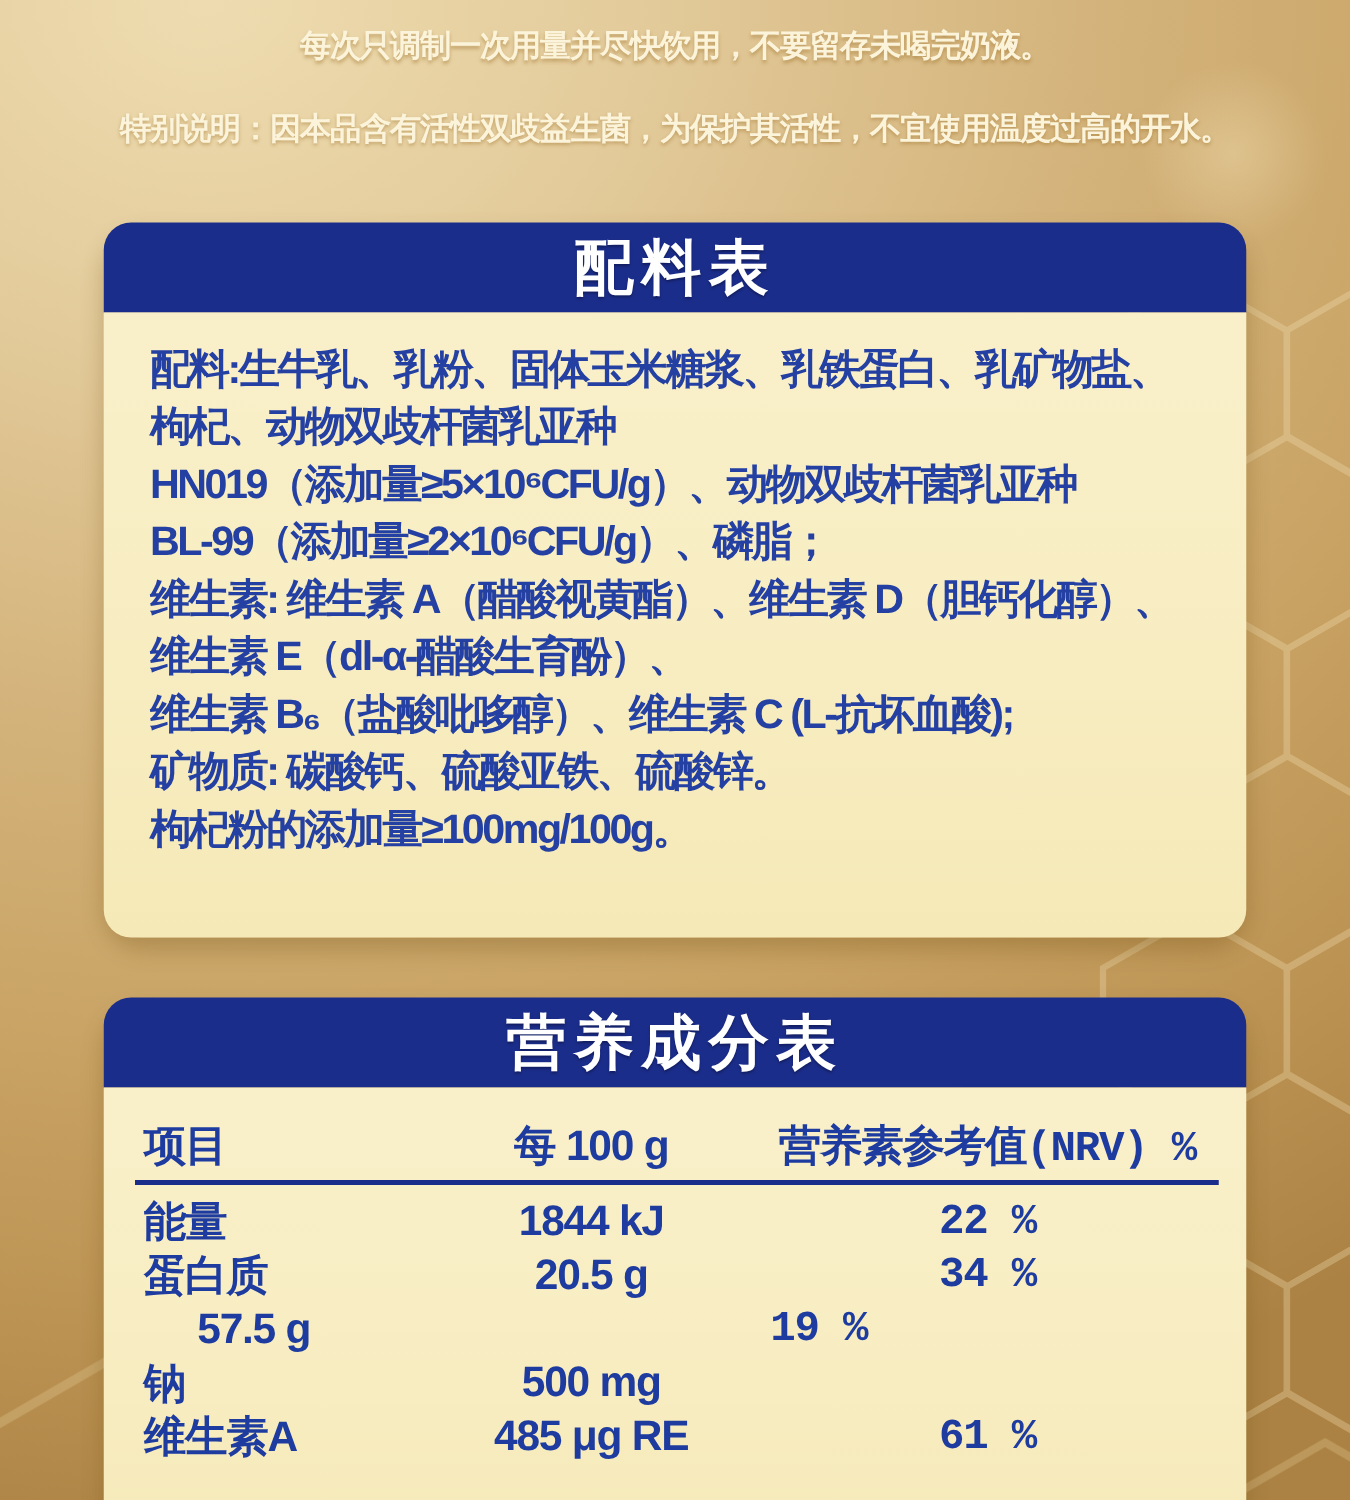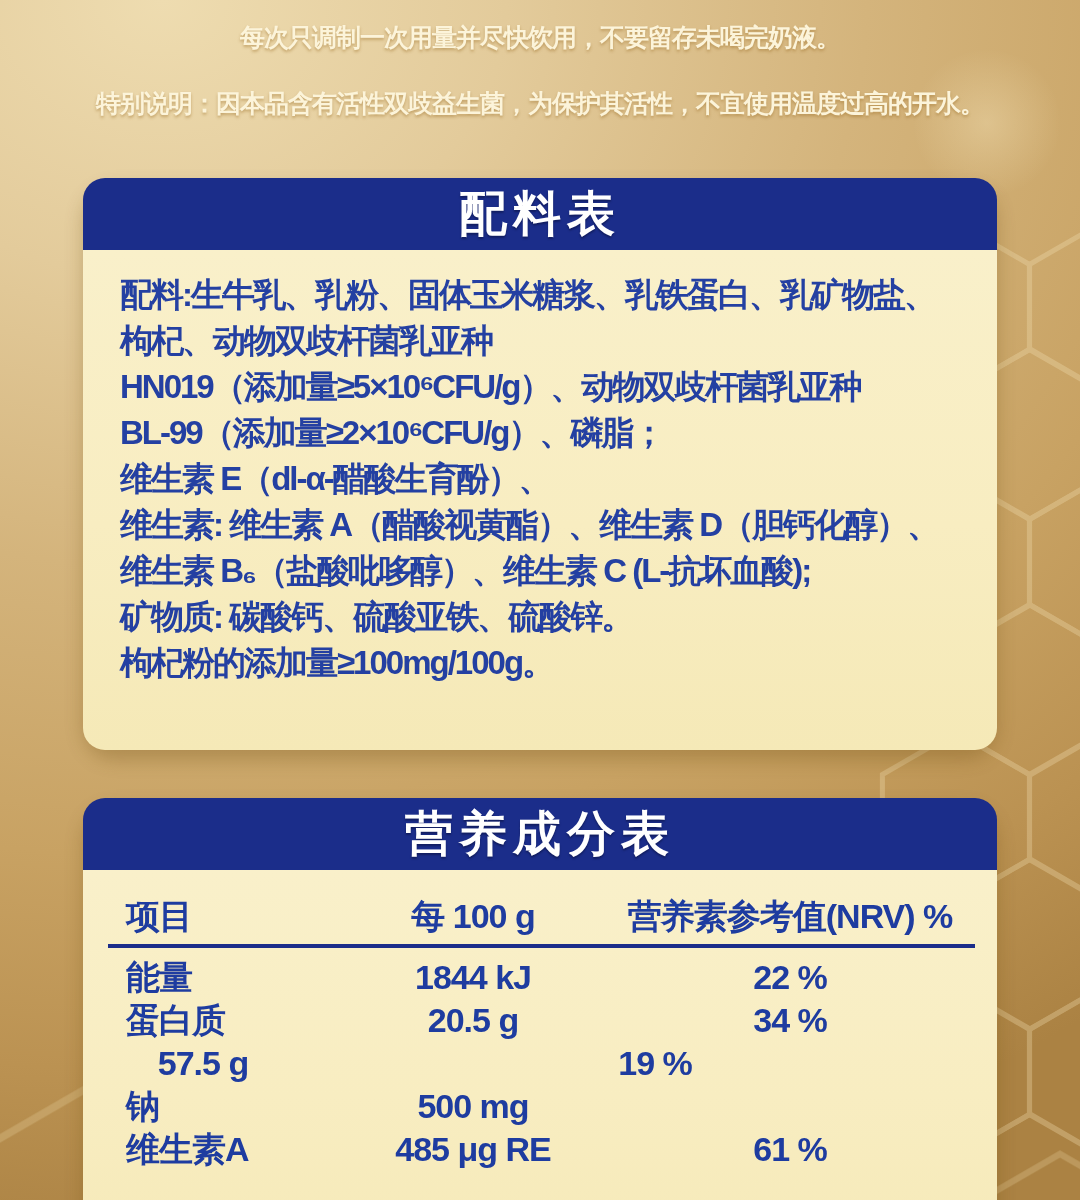--- a/index.html
+++ b/index.html
@@ -49,23 +49,23 @@
     margin:0;height:46px;line-height:46px;white-space:nowrap;
     color:#2440a2;font-size:33px;font-weight:600;letter-spacing:-2px;
   }
   .ing-prefix{font-weight:800;margin-top:15px;}
 
   .card-nutrition{top:798px;}
   .card-nutrition .card-body{height:412px;padding-top:24px;box-sizing:border-box;border-radius:0;}
 
   .t-row{display:flex;align-items:center;height:43px;color:#1e3ca0;font-size:34px;font-weight:700;letter-spacing:-1px;white-space:nowrap;}
   .t-head{height:46px;}
-  .c1{flex:0 0 270px;padding-left:43px;text-align:left;box-sizing:border-box;}
+  .c1{flex:0 0 270px;padding-left:32px;text-align:left;box-sizing:border-box;}
   .c2{flex:0 0 240px;text-align:center;}
-  .c3{flex:1 1 auto;text-align:center;padding-right:10px;}
+  .c3{flex:1 1 auto;text-align:center;padding-right:10px;font-family:Liberation Mono, monospace;}
   .t-divider{height:0;border-top:4px solid #1b2d8a;margin:4px 22px 8px 25px;}
 </style>
 </head>
 <body>
 
 <div class="stage">
 
   <svg class="hexes" width="1080" height="1200" viewBox="0 0 1080 1200" aria-hidden="true">
     <defs>
       <polygon id="hx" points="0,-85 73.6,-42.5 73.6,42.5 0,85 -73.6,42.5 -73.6,-42.5"></polygon>
@@ -104,23 +104,23 @@
     <div class="card-body">
 
         <p class="ing-line"><b class="ing-prefix">配料:</b><span>生牛乳、乳粉、固体玉米糖浆、乳铁蛋白、乳矿物盐、</span></p>
 
         <p class="ing-line"><b class="ing-prefix"></b><span>枸杞、动物双歧杆菌乳亚种</span></p>
 
         <p class="ing-line"><b class="ing-prefix"></b><span>HN019（添加量≥5×10⁶CFU/g）、动物双歧杆菌乳亚种</span></p>
 
         <p class="ing-line"><b class="ing-prefix"></b><span>BL-99（添加量≥2×10⁶CFU/g）、磷脂；</span></p>
 
+        <p class="ing-line"><b class="ing-prefix"></b><span>维生素: 维生素 A（醋酸视黄酯）、维生素 D（胆钙化醇）、</span></p>
+
         <p class="ing-line"><b class="ing-prefix"></b><span>维生素 E（dl-α-醋酸生育酚）、</span></p>
-
-        <p class="ing-line"><b class="ing-prefix"></b><span>维生素: 维生素 A（醋酸视黄酯）、维生素 D（胆钙化醇）、</span></p>
 
         <p class="ing-line"><b class="ing-prefix"></b><span>维生素 B₆（盐酸吡哆醇）、维生素 C (L-抗坏血酸);</span></p>
 
         <p class="ing-line"><b class="ing-prefix"></b><span>矿物质: 碳酸钙、硫酸亚铁、硫酸锌。</span></p>
 
         <p class="ing-line"><b class="ing-prefix"></b><span>枸杞粉的添加量≥100mg/100g。</span></p>
       </div>
   </section>
 
   <section class="card card-nutrition">

